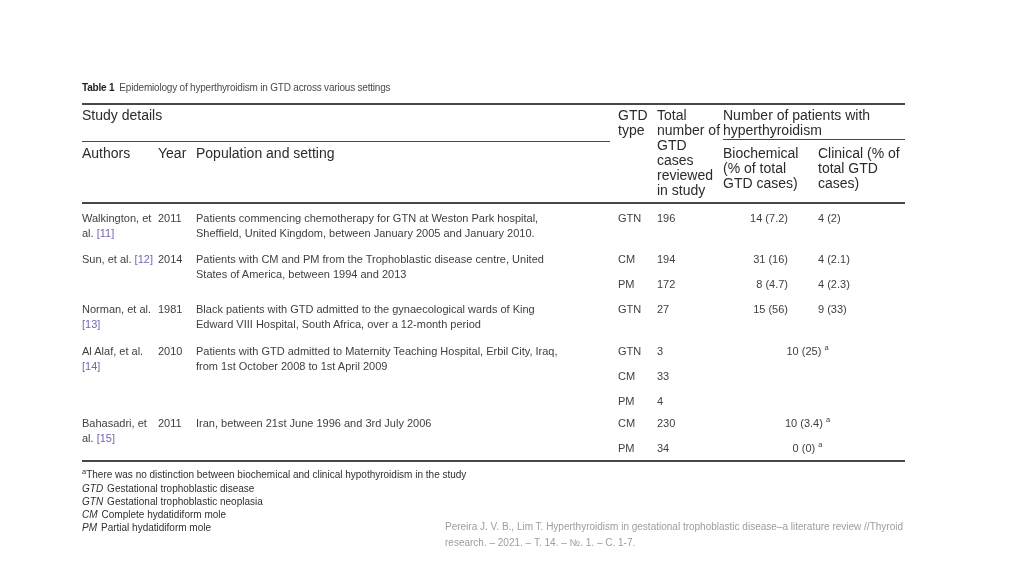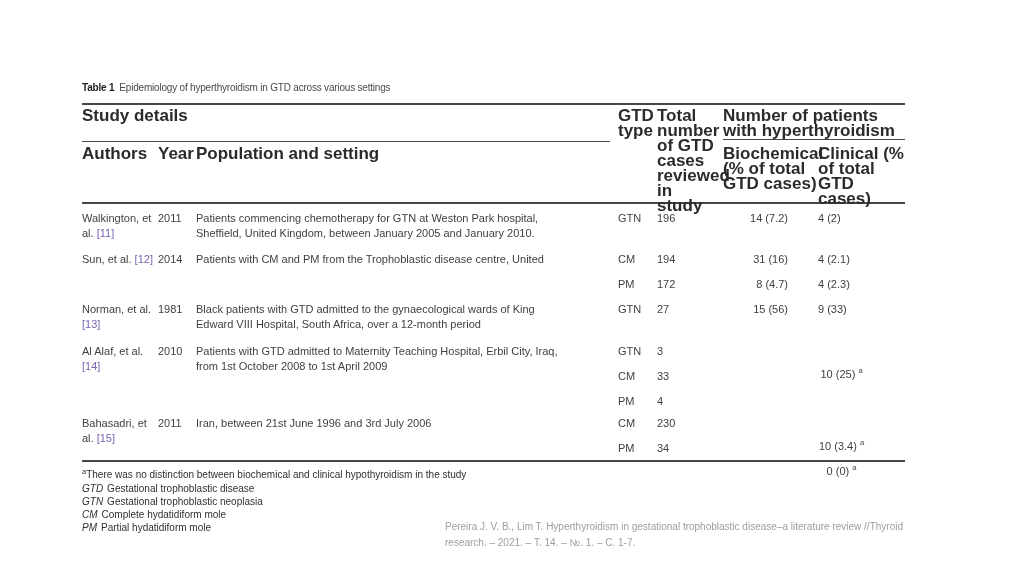--- a/index.html
+++ b/index.html
@@ -10,21 +10,21 @@
   }
   .tbl { position:absolute; left:82px; top:82px; width:823px; color:#3f3f3f; }
   .tbl-title { position:absolute; left:0; top:0; font-size:10px; color:#4b4b4b; letter-spacing:-0.2px; white-space:nowrap; }
   .tbl-title .tb { font-weight:bold; color:#1f1f1f; margin-right:5px; }
   .rule { position:absolute; background:#474747; }
   .r-top    { left:0;     top:21px;  width:823px; height:2px; }
   .r-mid-l  { left:0;     top:59px;  width:528px; height:1px; }
   .r-mid-r  { left:641px; top:57px;  width:182px; height:1px; }
   .r-head   { left:0;     top:120px; width:823px; height:2px; }
   .r-bot    { left:0;     top:378px; width:823px; height:2px; }
-  .th { position:absolute; font-weight:bold; font-size:17px; line-height:15px; color:#2b2b2b; }
+  .th { position:absolute; font-weight:normal; font-size:14px; line-height:15px; color:#2b2b2b; }
   .h-study { left:0;     top:26px; }
   .h-auth  { left:0;     top:64px; }
   .h-year  { left:76px;  top:64px; }
   .h-pop   { left:114px; top:64px; }
   .h-type  { left:536px; top:26px; width:42px; }
   .h-total { left:575px; top:26px; width:64px; }
   .h-group { left:641px; top:26px; width:185px; }
   .h-bio   { left:641px; top:64px; width:95px; }
   .h-clin  { left:736px; top:64px; width:87px; }
   .study { position:absolute; left:0; width:823px; font-size:11px; line-height:15px; }
@@ -32,21 +32,21 @@
   .c-auth { position:absolute; left:0; top:0; width:74px; }
   .c-year { position:absolute; left:76px; top:0; }
   .c-pop  { position:absolute; left:114px; top:0; width:440px; }
   .pop-line { white-space:nowrap; }
   .sub { position:absolute; left:0; width:823px; height:15px; }
   .sub-0 { top:0; } .sub-1 { top:25px; } .sub-2 { top:50px; }
   .c-type { position:absolute; left:536px; }
   .c-total{ position:absolute; left:575px; }
   .c-bio  { position:absolute; left:641px; width:65px; text-align:right; }
   .c-clin { position:absolute; left:736px; }
-  .c-comb { position:absolute; left:662px; width:195px; text-align:center;margin-top:23px; }
+  .c-comb { position:absolute; left:628px; width:195px; text-align:center; }
   .ref { color:#7b63b3; }
   sup { font-size:7.5px; vertical-align:super; line-height:0; }
   .fn { position:absolute; left:0; font-size:10px; line-height:13px; color:#303030; white-space:nowrap; }
   .fn-0 { top:386px; } .fn-1 { top:400px; } .fn-2 { top:413px; } .fn-3 { top:426px; } .fn-4 { top:439px; }
   .fn .abbr { font-style:italic; margin-right:4px; }
   .citation {
     position:absolute; left:445px; top:519px; width:500px;
     font-size:10px; line-height:16px; color:#9d9d9d;
   }
 </style>
@@ -95,20 +95,21 @@
     </div>
 
     <div class="study s-1">
       <div class="c-auth">
         <span>Sun, et al.</span>
         <span></span><span class="ref">[12]</span>
       </div>
       <div class="c-year">2014</div>
       <div class="c-pop">
         <div class="pop-line">Patients with CM and PM from the Trophoblastic disease centre, United</div>
+        <div class="pop-line">States of America, between 1994 and 2013</div>
       </div>
       <div class="sub sub-0">
         <div class="c-type">CM</div>
         <div class="c-total">194</div>
         <div class="c-bio">31 (16)</div>
         <div class="c-clin">4 (2.1)</div>
       </div>
       <div class="sub sub-1">
         <div class="c-type">PM</div>
         <div class="c-total">172</div>

